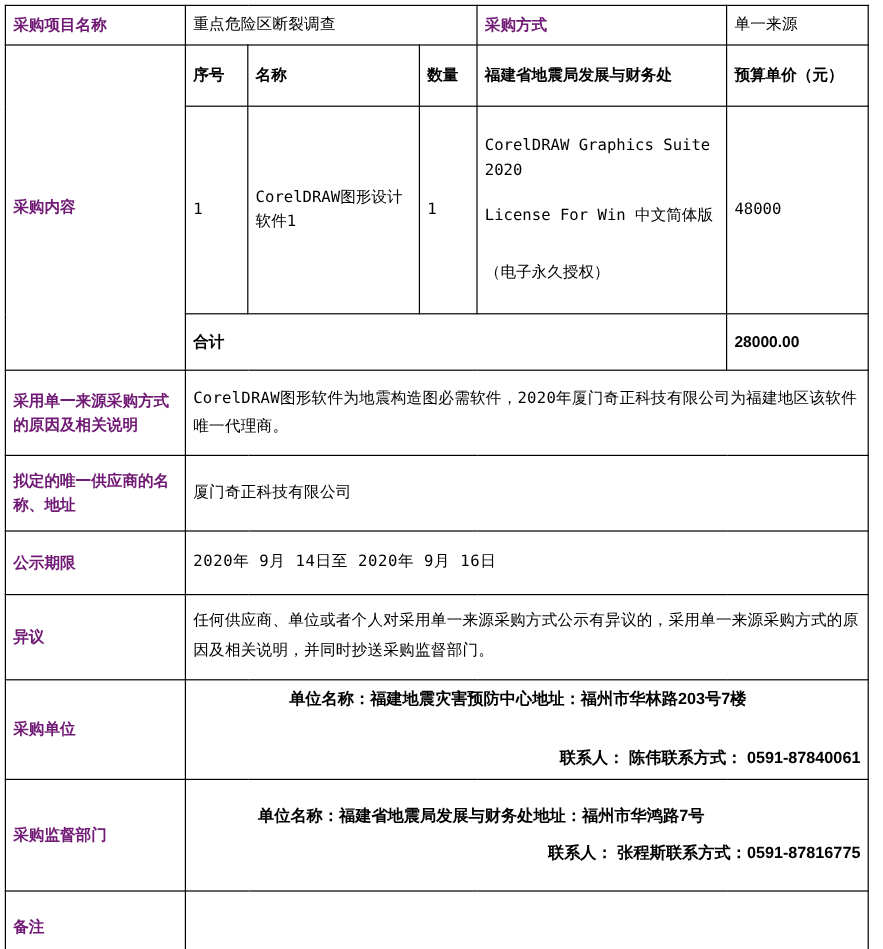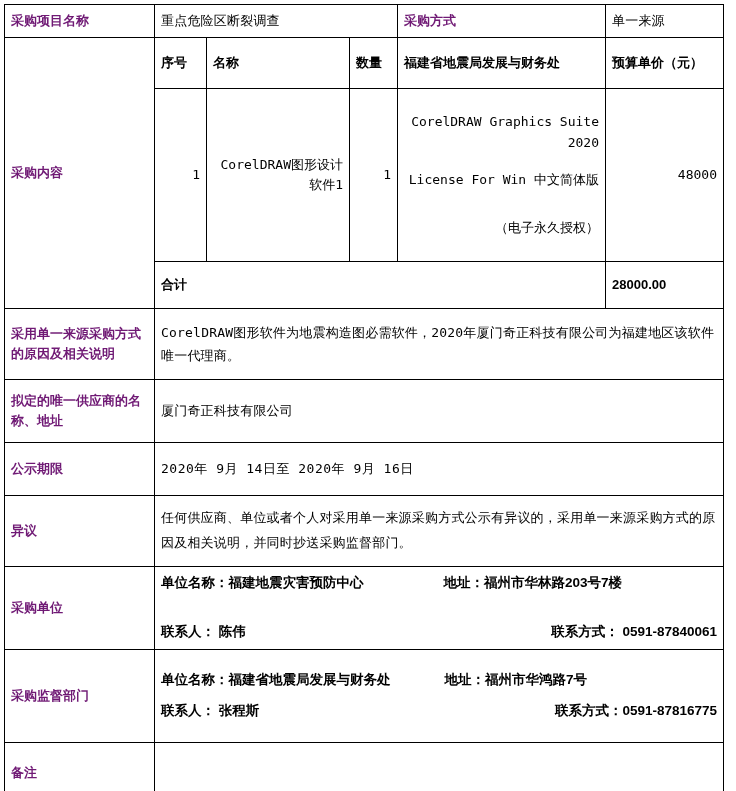--- a/index.html
+++ b/index.html
@@ -41,30 +41,29 @@
   .songti {
     font-family: "DejaVu Sans Mono", "Liberation Mono", monospace;
     font-size: 12px;
     letter-spacing: 0.2px;
     margin-left: 44px;
   }
   .mono-cell {
     font-family: "DejaVu Sans Mono", "Liberation Mono", monospace;
     font-size: 12px;
     line-height: 1.9;
-    text-align: right;
   }
   .hdr-bold {
     font-weight: bold;
     font-size: 13.5px;
   }
   .vmid { vertical-align: middle; }
   .flexrow {
     display: flex;
-    justify-content: space-between;
+    justify-content: flex-end;
     align-items: baseline;
   }
   .flexrow > span { white-space: nowrap; }
   .block-line { display: block; }
   .small-indent { padding-left: 18px; }
   .spaced { letter-spacing: 0.5px; }
 </style>
 </head>
 <body>
 

